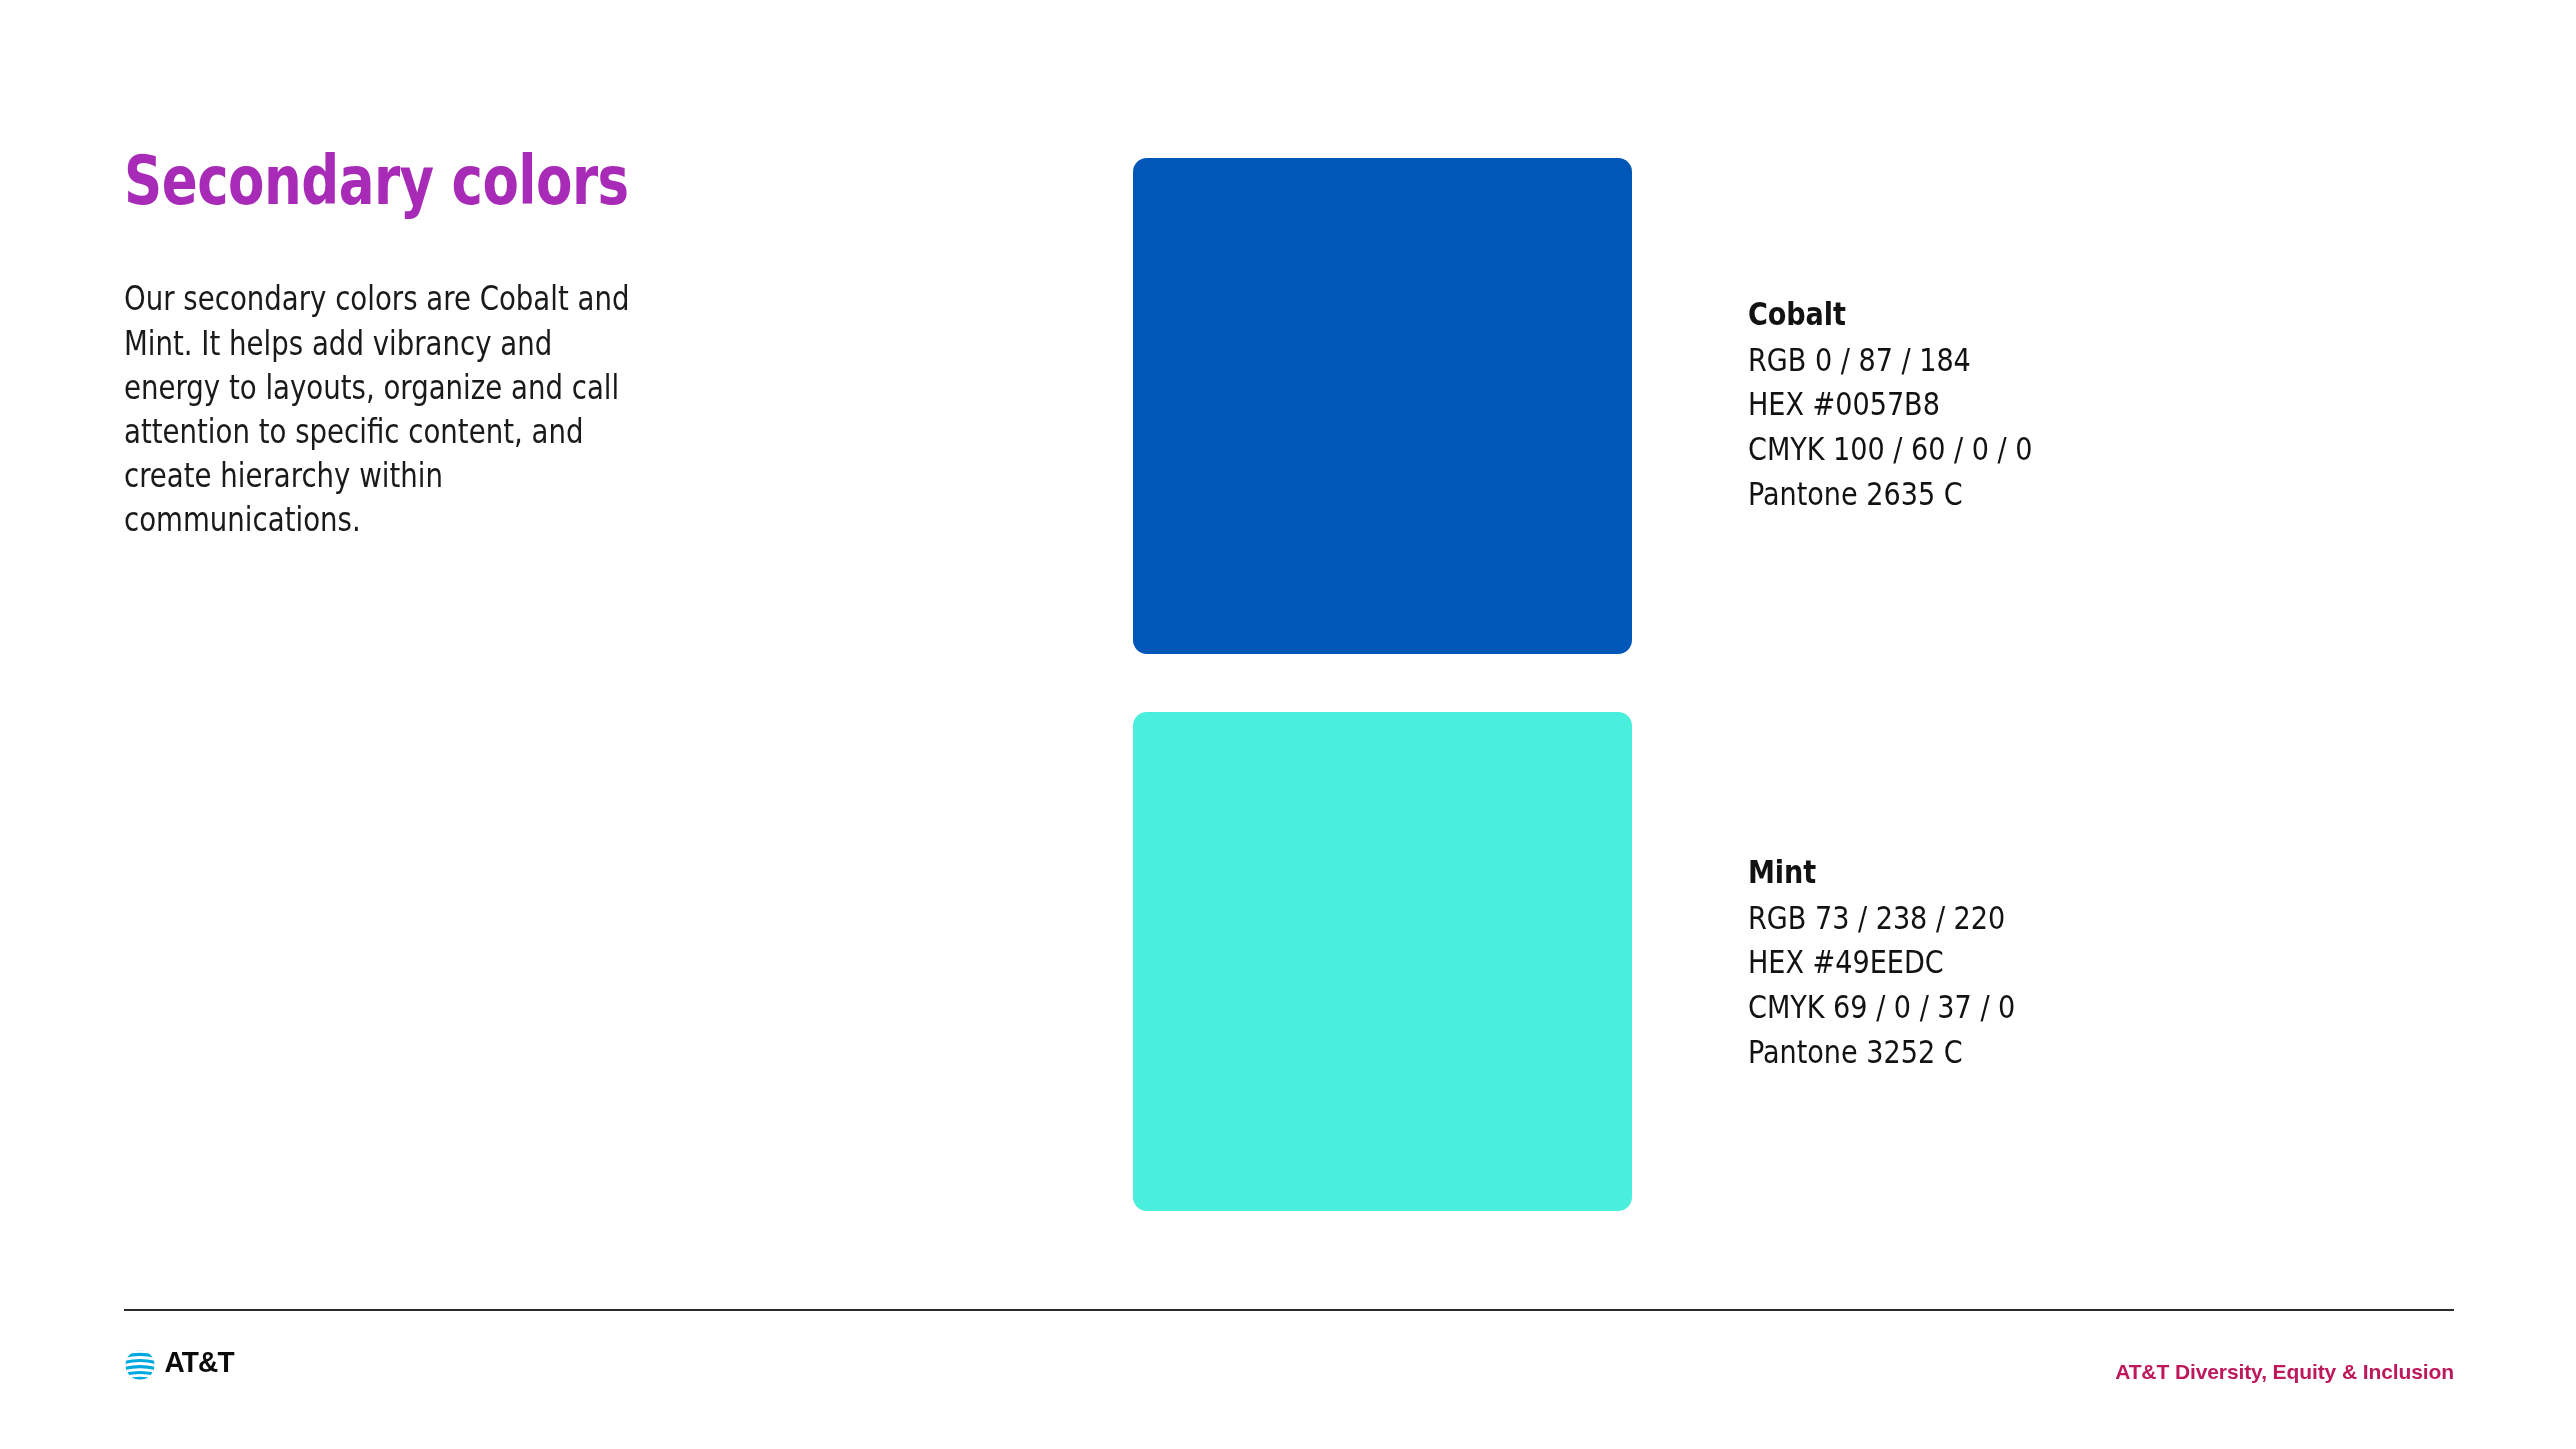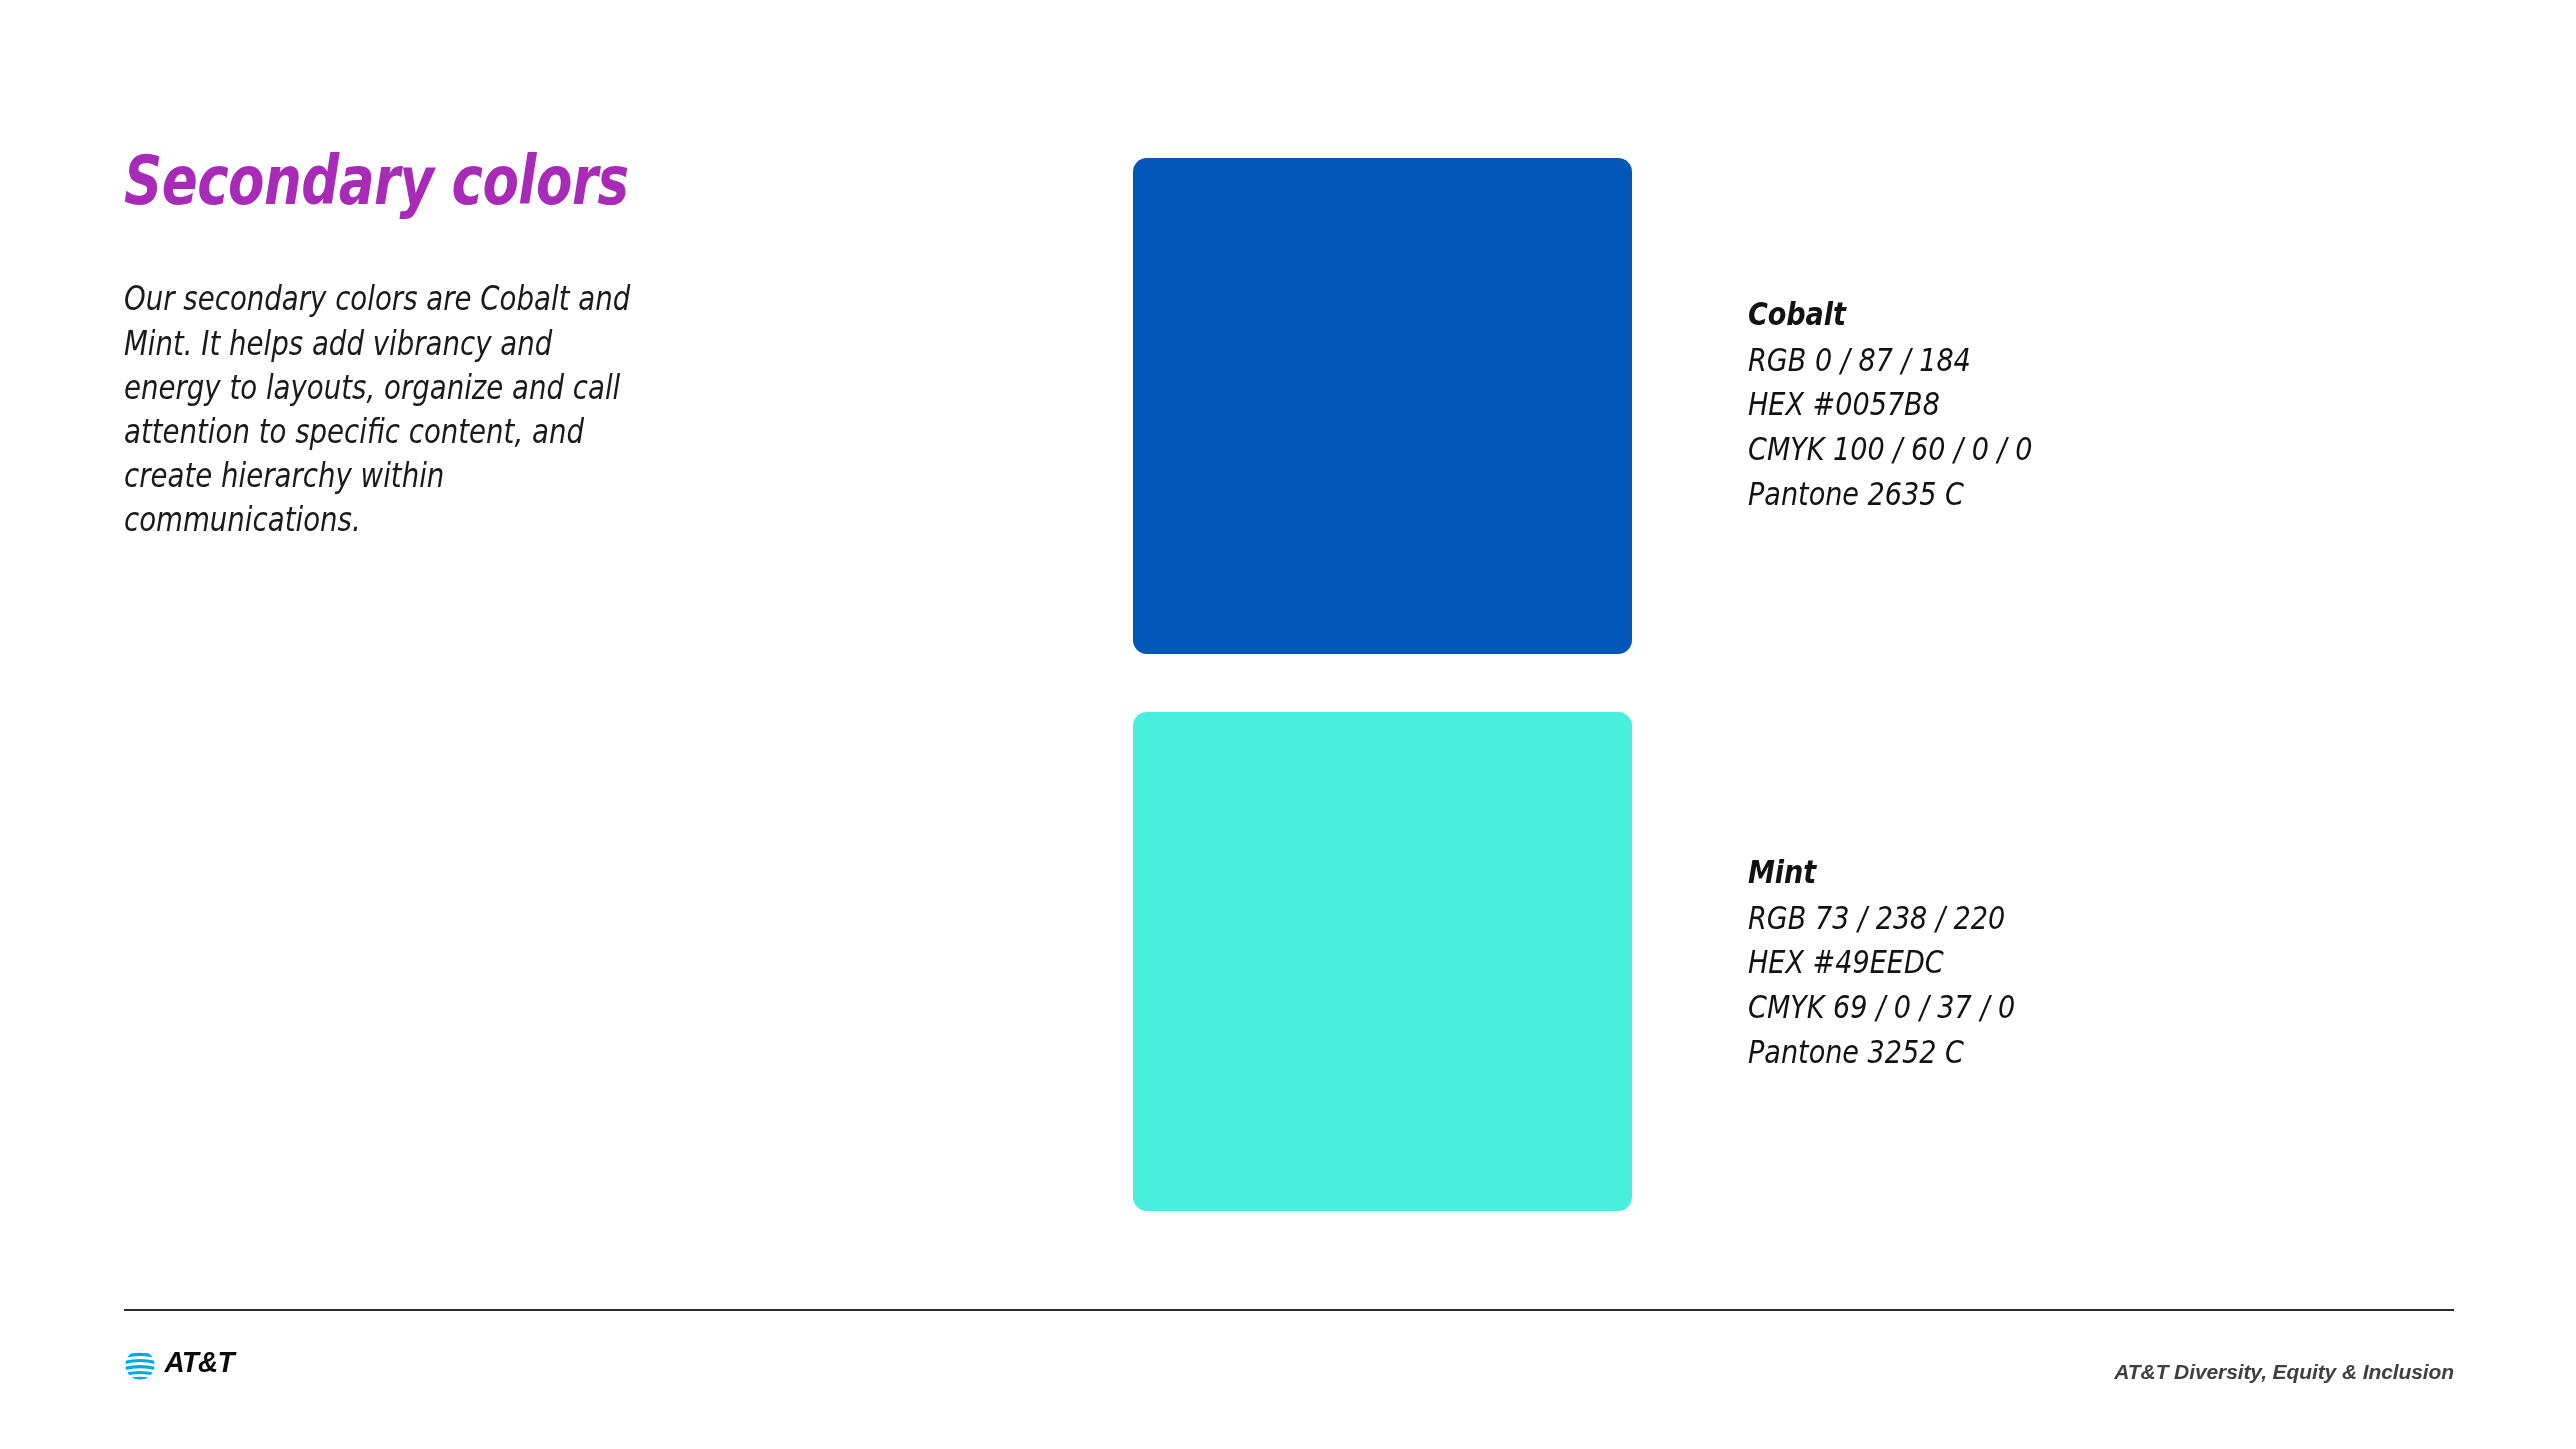--- a/index.html
+++ b/index.html
@@ -12,21 +12,20 @@
     background: #ffffff;
     font-family: "Liberation Sans", sans-serif;
     overflow: hidden;
     position: relative;
   }
 
   .slide {
     position: absolute;
     inset: 0;
     background: #ffffff;
-    font-style: italic;
   }
 
   
   .left-col {
     position: absolute;
     left: 124px;
     top: 147px;
     width: 580px;
   }
 
@@ -132,21 +131,21 @@
   }
 
   .footer-right {
     position: absolute;
     right: 122px;
     top: 1360px;
     font-family: "Liberation Sans", sans-serif;
     font-weight: 700;
     font-size: 21px;
     letter-spacing: -0.1px;
-    color: #404040;
+    color: #be185d;
     white-space: nowrap;
   }
 </style>
 </head>
 <body>
 
 <div class="slide" style="background: rgb(255, 255, 255);">
 
   <div class="left-col">
     <h1 class="slide-title" style="color: rgb(168, 43, 184);">Secondary colors</h1>

